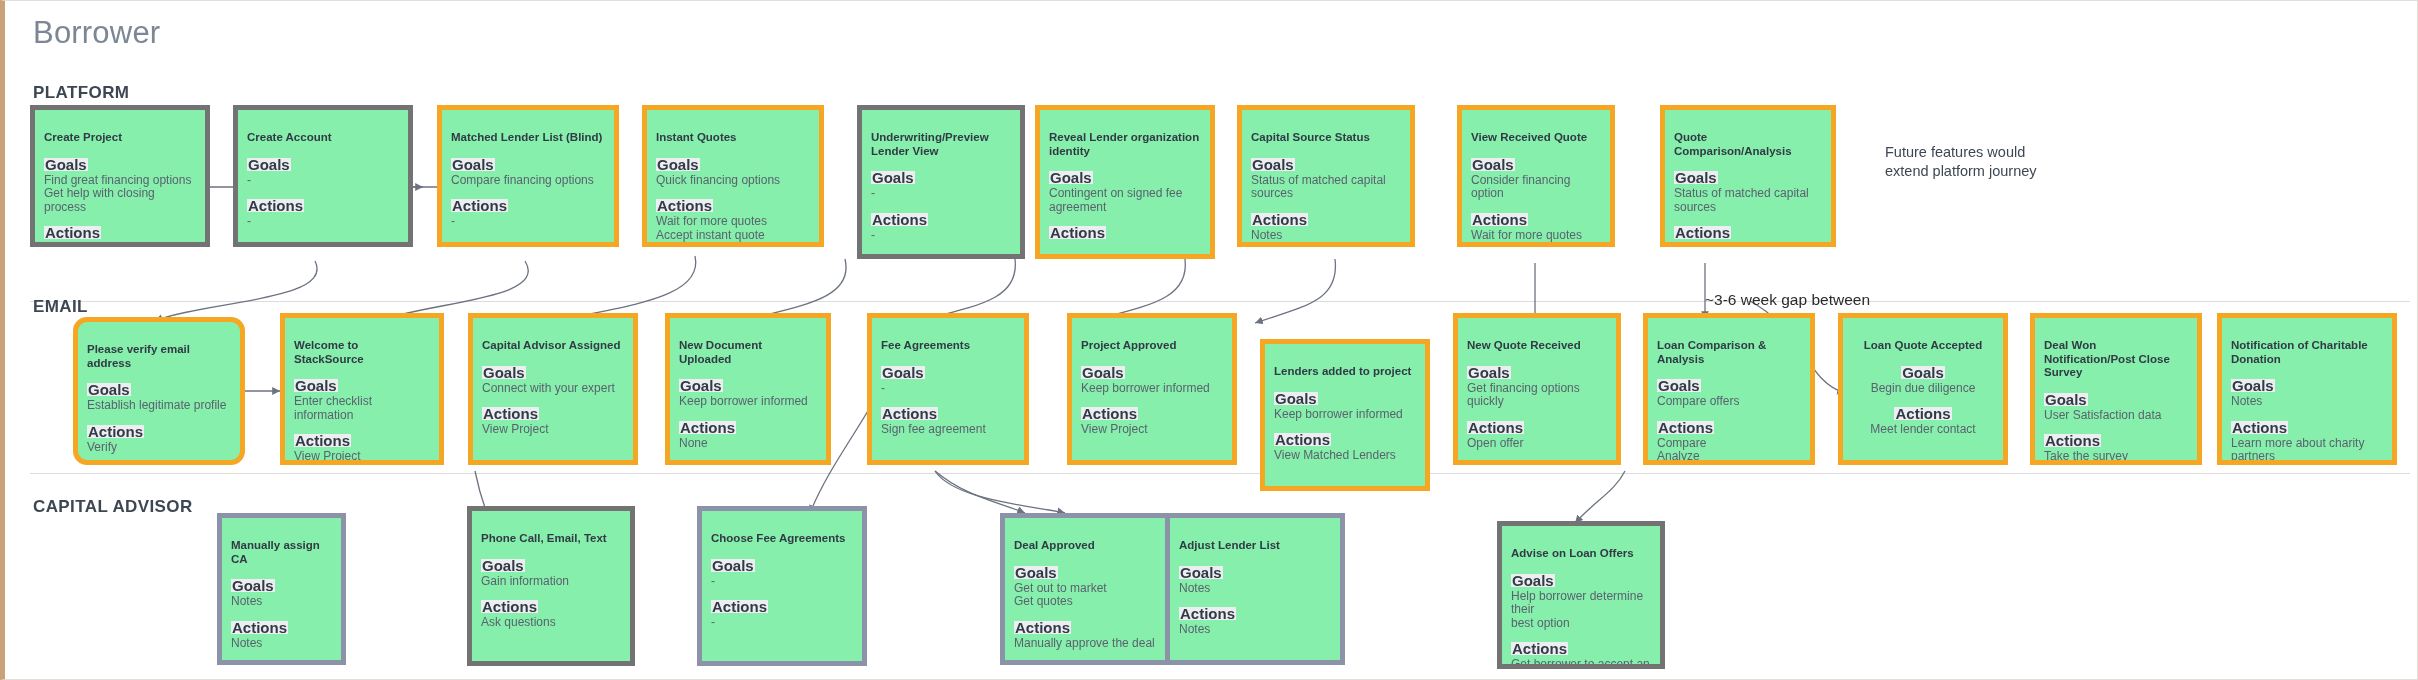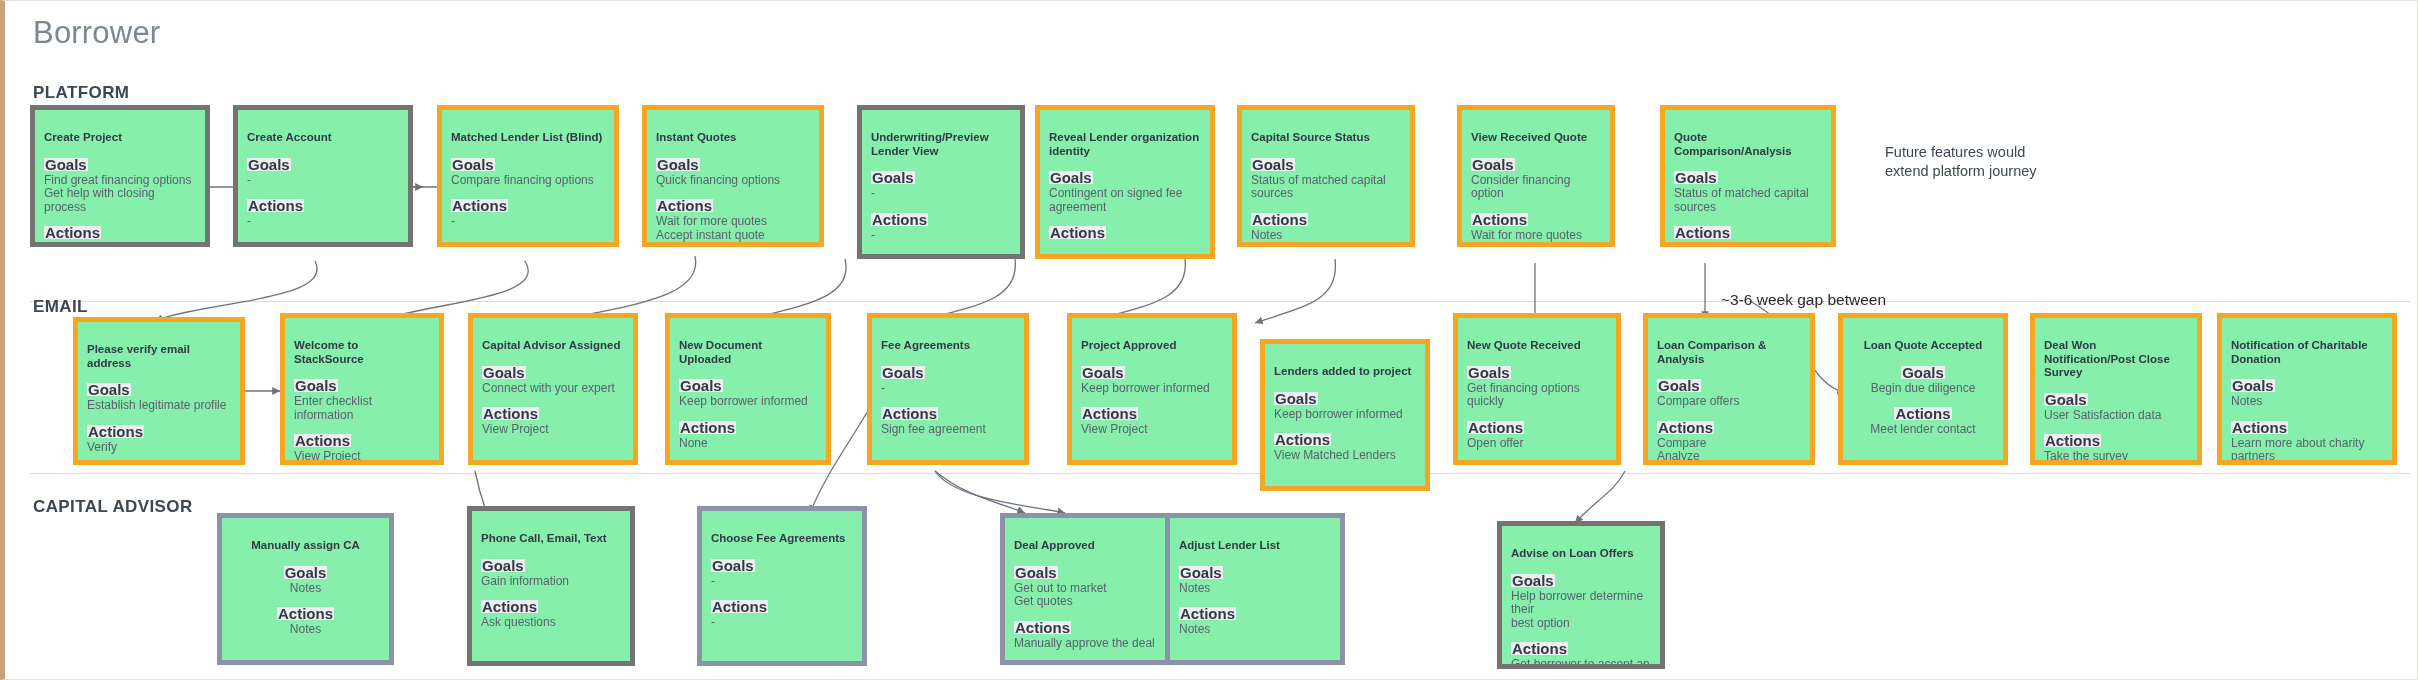--- a/index.html
+++ b/index.html
@@ -57,21 +57,21 @@
   }
 
   .note {
     position: absolute; z-index: 4;
     font-size: 14.5px; color: #1c1c1c; line-height: 19px;
     white-space: pre-line; font-weight: 400;
   }
   .note.gray-note { color: #3d4754; }
   .gap-note {
     position: absolute; z-index: 4;
-    font-size: 15.5px; color: #2b2b2b; line-height: 18px; white-space: nowrap; padding-left: 16px;
+    font-size: 15.5px; color: #2b2b2b; line-height: 18px; white-space: nowrap;
   }
 </style>
 </head>
 <body>
 
 <div id="canvas">
 
   <svg id="edges" viewBox="0 0 2418 680">
     <defs>
       <marker id="ah" markerWidth="7" markerHeight="7" refX="6" refY="3" orient="auto">
@@ -190,21 +190,21 @@
 
   <div class="card orange" style="left:1655px; top:104px; width:176px; height:142px;">
     <div class="c-title">Quote Comparison/Analysis</div>
     <div class="sec-h">Goals</div>
     <div class="sec-b">Status of matched capital
 sources</div>
     <div class="sec-h">Actions</div>
     <div class="sec-b">Notes</div>
   </div>
 
-  <div class="card orange" style="left:68px;  top:316px; width:172px; height:148px;">
+  <div class="card orange" style="left:68px;  top:316px; width:172px; height:148px;border-radius:14px;">
     <div class="c-title">Please verify email address</div>
     <div class="sec-h">Goals</div>
     <div class="sec-b">Establish legitimate profile</div>
     <div class="sec-h">Actions</div>
     <div class="sec-b">Verify</div>
   </div>
 
   <div class="card orange" style="left:275px; top:312px; width:164px; height:152px;">
     <div class="c-title">Welcome to StackSource</div>
     <div class="sec-h">Goals</div>
@@ -290,21 +290,21 @@
   <div class="card orange" style="left:2212px; top:312px; width:180px; height:152px;">
     <div class="c-title">Notification of Charitable
 Donation</div>
     <div class="sec-h">Goals</div>
     <div class="sec-b">Notes</div>
     <div class="sec-h">Actions</div>
     <div class="sec-b">Learn more about charity
 partners</div>
   </div>
 
-  <div class="card gray" style="left:212px; top:512px; width:177px; height:152px;text-align:center;">
+  <div class="card gray" style="left:212px; top:512px; width:129px; height:152px;">
     <div class="c-title">Manually assign CA</div>
     <div class="sec-h">Goals</div>
     <div class="sec-b">Notes</div>
     <div class="sec-h">Actions</div>
     <div class="sec-b">Notes</div>
   </div>
 
   <div class="card green" style="left:462px; top:505px; width:168px; height:160px;">
     <div class="c-title">Phone Call, Email, Text</div>
     <div class="sec-h">Goals</div>

